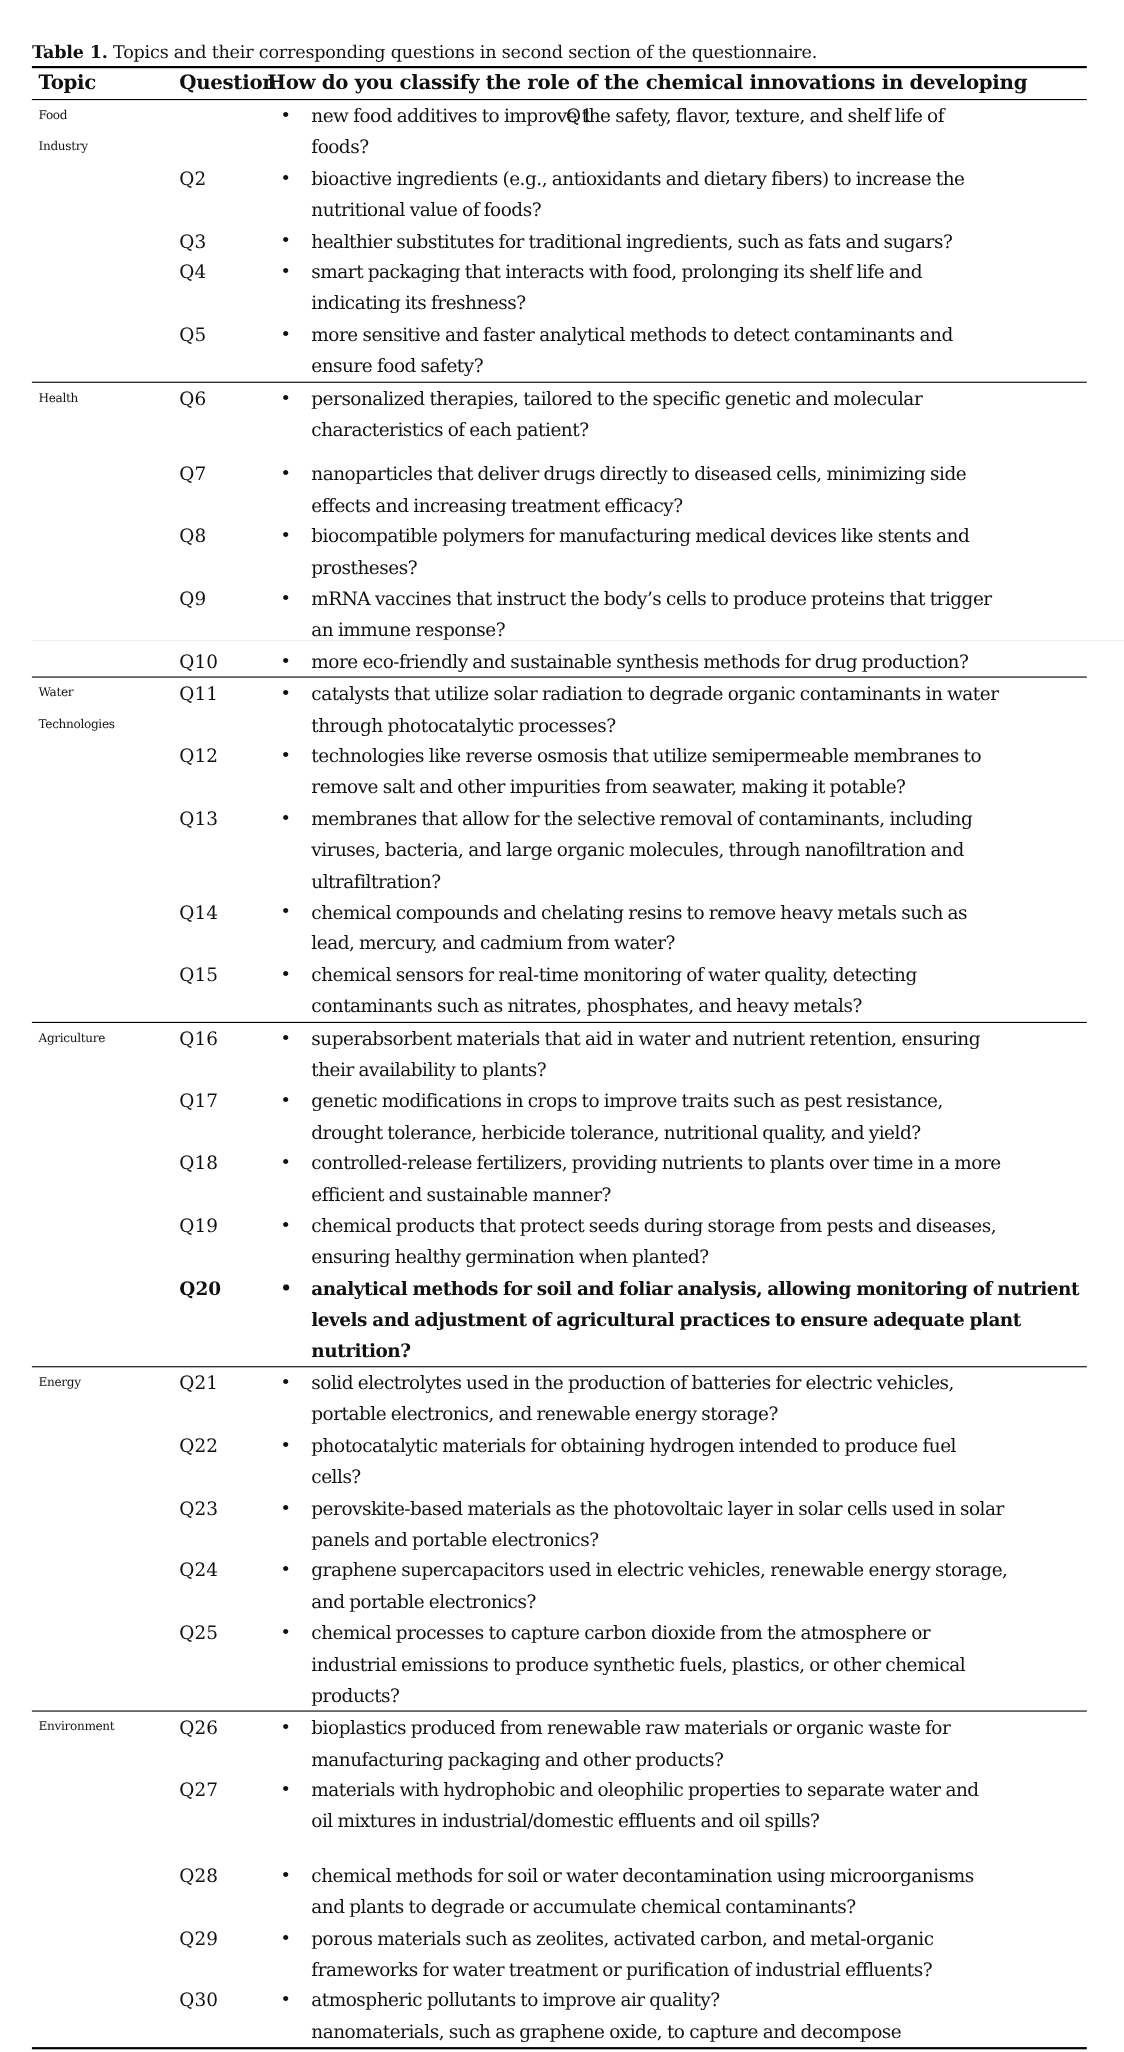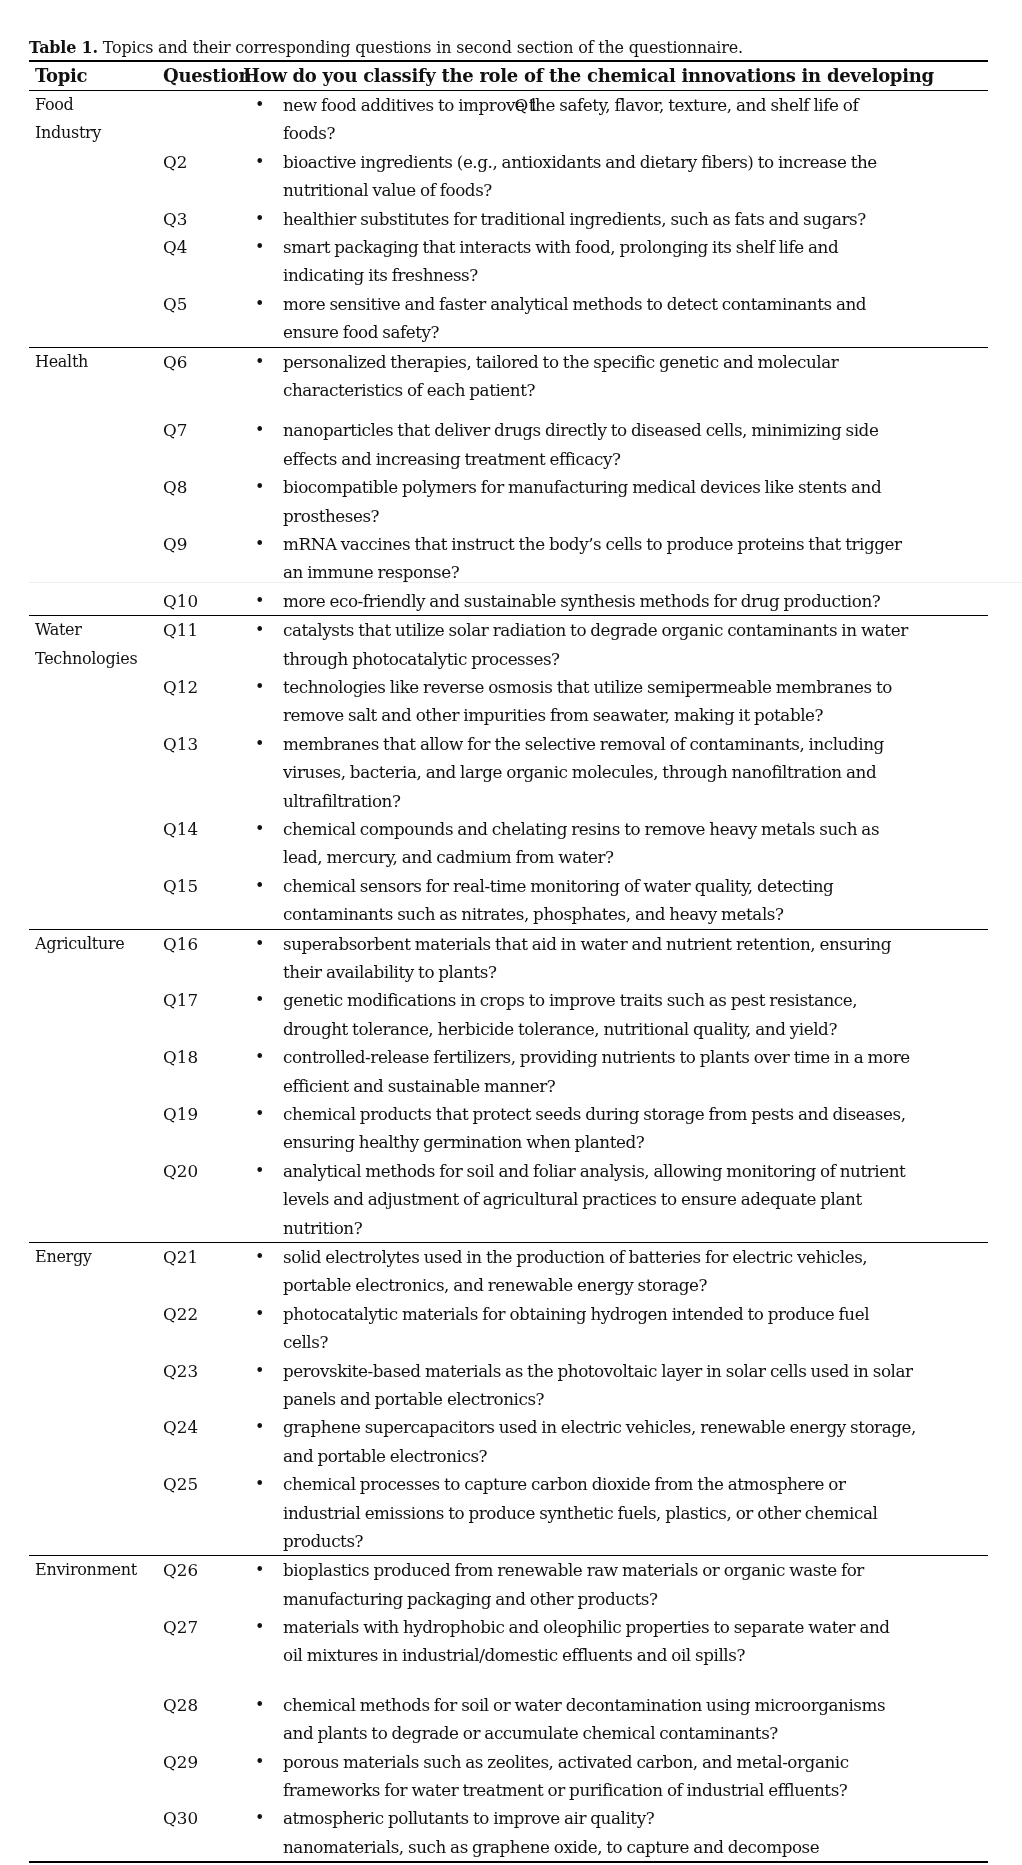--- a/index.html
+++ b/index.html
@@ -53,21 +53,21 @@
     position: relative;
     border-bottom: 1.5px solid #000;
   }
   .section:last-child {
     border-bottom: none;
   }
   .section .topic {
     position: absolute;
     left: 6px;
     top: 0;
-    font-size: 16px;
+    font-size: 11px;
     line-height: 28.4px;
     letter-spacing: -0.3px;
   }
   .section .topic span { display: block; white-space: nowrap; }
   .qrow {
     position: relative;
     display: flex;
   }
   .qrow .qid {
     width: 122px;
@@ -284,21 +284,21 @@
           </div>
         </div>
         <div class="qrow" style="height: 56.8px;">
           <div class="qid">Q19</div>
           <span class="bullet">•</span>
           <div class="qtext">
             <span>chemical products that protect seeds during storage from pests and diseases,</span>
             <span>ensuring healthy germination when planted?</span>
           </div>
         </div>
-        <div class="qrow" style="height: 85.2px;">
+        <div class="qrow" style="height: 85.2px; font-weight: bold;">
           <div class="qid">Q20</div>
           <span class="bullet">•</span>
           <div class="qtext">
             <span>analytical methods for soil and foliar analysis, allowing monitoring of nutrient</span>
             <span>levels and adjustment of agricultural practices to ensure adequate plant</span>
             <span>nutrition?</span>
           </div>
         </div>
       </div>
       <div class="section">

